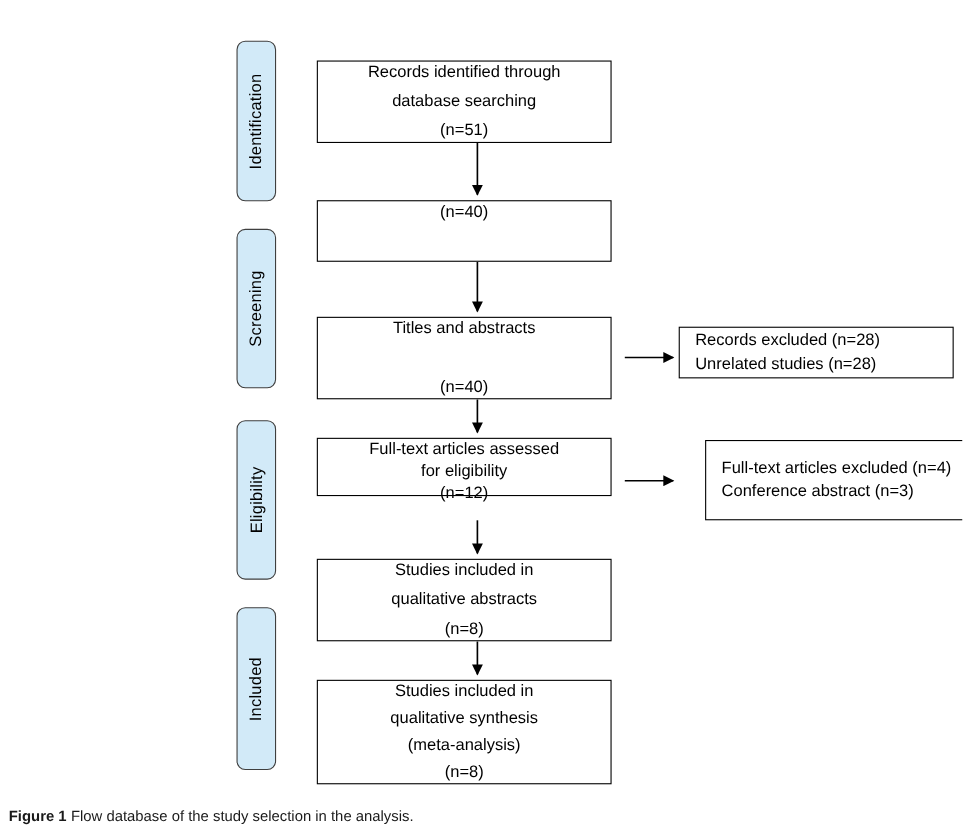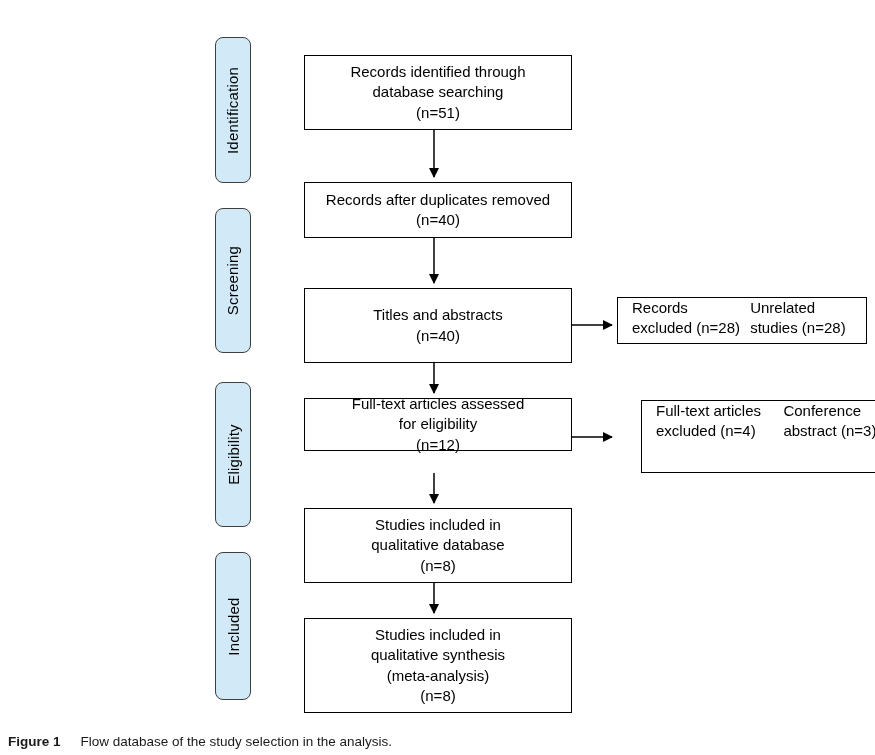--- a/index.html
+++ b/index.html
@@ -34,58 +34,58 @@
     box-sizing: border-box;
   }
   .stage span {
     transform: rotate(-90deg);
     white-space: nowrap;
     font-size: 15px;
     letter-spacing: 0.2px;
   }
   .flow-box {
     position: absolute;
-    left: 304px;
+    left: 288px;
     width: 268px;
     border: 1.5px solid var(--box-border, #000000);
     background: #ffffff;
     box-sizing: border-box;
     display: flex;
     flex-direction: column;
     align-items: center;
-    justify-content: center;
+    justify-content: space-between;
     text-align: center;
     font-size: 15px;
     line-height: 1.34;
   }
   .excl-box {
     position: absolute;
     left: 617px;
     width: 250px;
     border: 1.5px solid var(--box-border, #000000);
     background: #ffffff;
     box-sizing: border-box;
     display: flex;
-    flex-direction: row;
+    flex-direction: column;
     justify-content: center;
     text-align: left;
     padding-left: 14px;
     font-size: 15px;
     line-height: 1.34;
   }
   .caption {
     position: absolute;
     left: 8px;
     top: 734px;
     font-size: 13.5px;
     color: #1a1a1a;
   }
   .caption b {
     font-weight: bold;
-    margin-right: 20px;
+    margin-right: 4px;
   }
   .arrow-line {
     stroke: var(--arrow, #000000);
     stroke-width: 1.5;
     fill: none;
   }
 </style>
 </head>
 <body>
 
@@ -119,38 +119,37 @@
     <span>Included</span>
   </div>
 
   <div class="flow-box" style="top:55px; height:75px;">
     <div>Records identified through</div>
     <div>database searching</div>
     <div>(n=51)</div>
   </div>
 
   <div class="flow-box" style="top:182px; height:56px;">
-    <div>Records after duplicates removed</div>
     <div>(n=40)</div>
   </div>
 
   <div class="flow-box" style="top:288px; height:75px;">
     <div>Titles and abstracts</div>
     <div>(n=40)</div>
   </div>
 
   <div class="flow-box" style="top:398px; height:53px;">
     <div>Full-text articles assessed</div>
     <div>for eligibility</div>
     <div>(n=12)</div>
   </div>
 
   <div class="flow-box" style="top:508px; height:75px;">
     <div>Studies included in</div>
-    <div>qualitative database</div>
+    <div>qualitative abstracts</div>
     <div>(n=8)</div>
   </div>
 
   <div class="flow-box" style="top:618px; height:95px;">
     <div>Studies included in</div>
     <div>qualitative synthesis</div>
     <div>(meta-analysis)</div>
     <div>(n=8)</div>
   </div>
 

